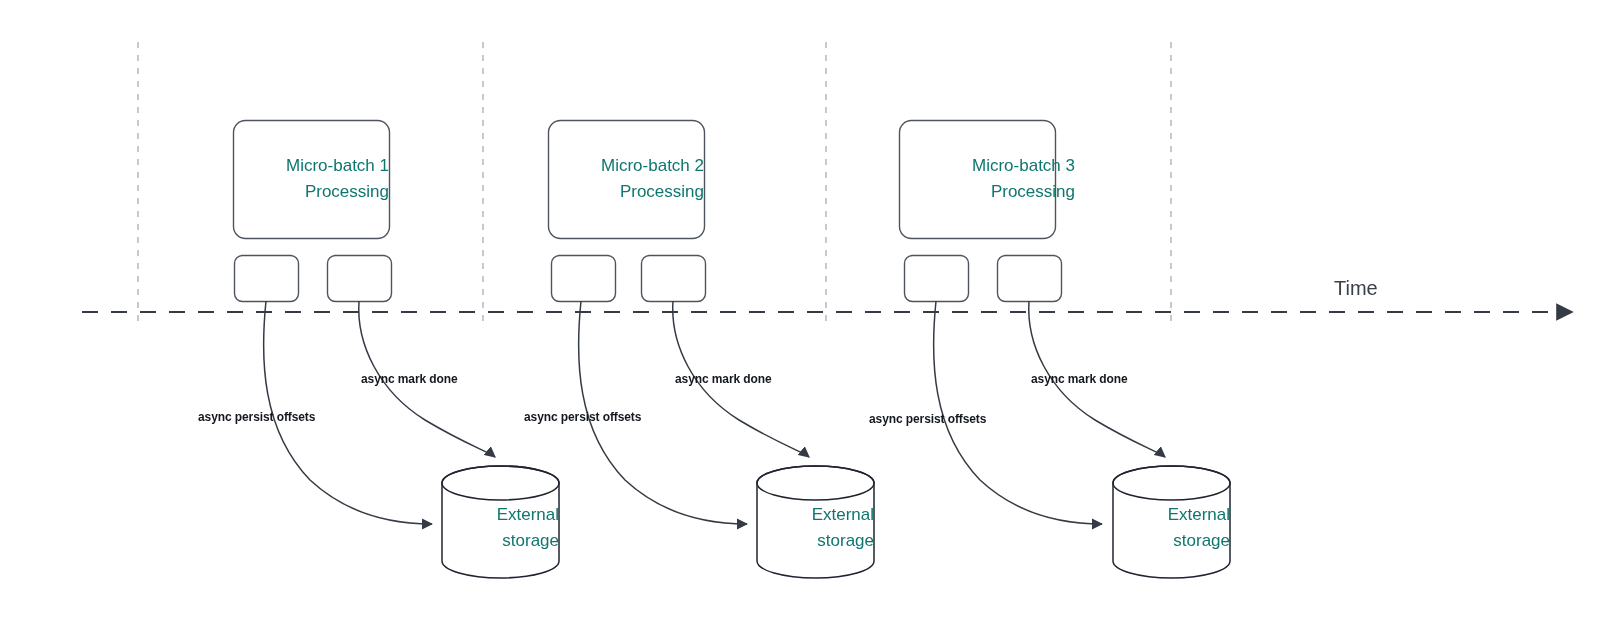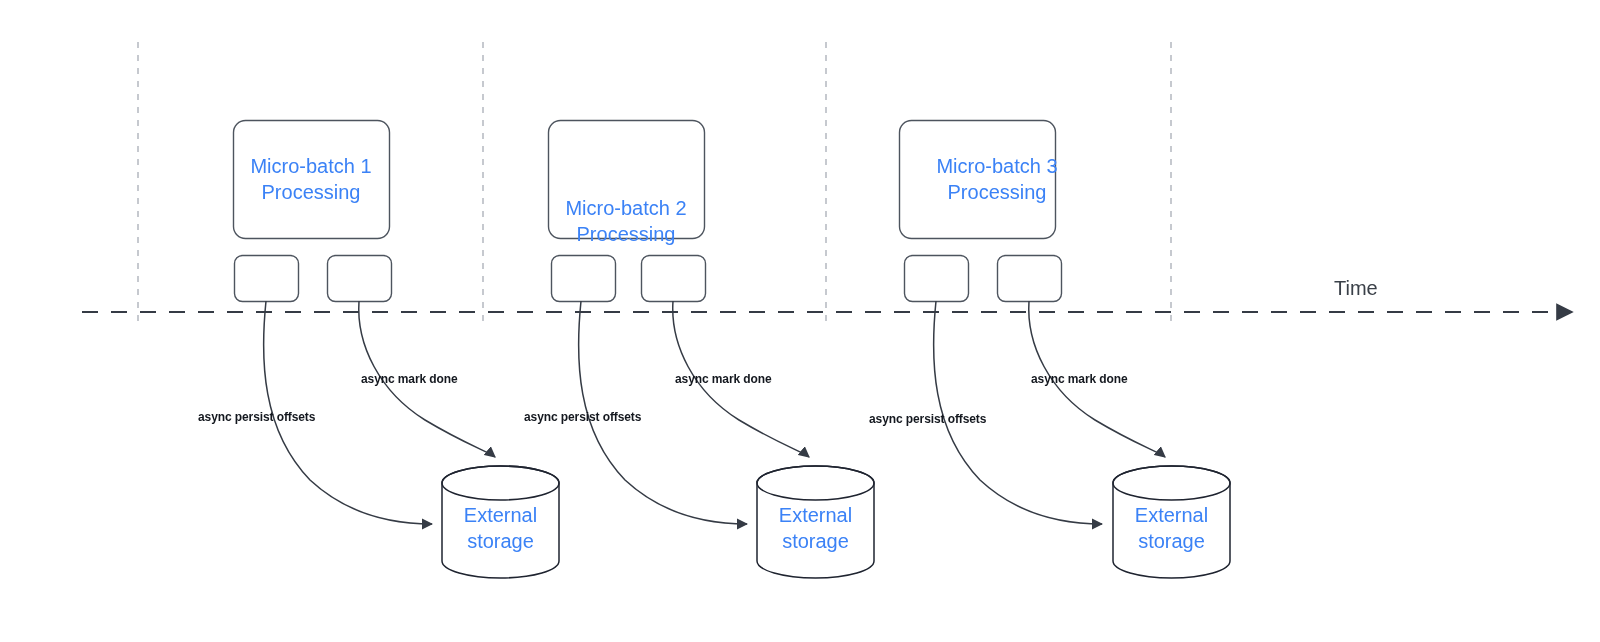--- a/index.html
+++ b/index.html
@@ -19,24 +19,24 @@
   }
   #canvas svg.layer {
     position: absolute;
     left: 0;
     top: 0;
     width: 1600px;
     height: 642px;
   }
   .node-label {
     position: absolute;
-    text-align: center;
-    color: #3b82f6;
+    text-align: right;
+    color: #0f766e;
     font-family: "Liberation Sans", sans-serif;
-    font-size: 20px;
+    font-size: 17px;
     line-height: 26px;
     white-space: pre-line;
     pointer-events: none;
   }
   .batch-label {
     width: 156px;
   }
   .store-label {
     width: 116px;
   }
@@ -112,21 +112,21 @@
       </g>
   </svg>
   <div id="labels-layer">
       <div class="axis-label" style="left: 1334px; top: 255px;">Time</div>
       <div class="node-label batch-label" style="left: 233px; top: 153px; width: 156px;">Micro-batch 1
 Processing</div>
       <div class="node-label store-label" style="left: 442px; top: 502px; width: 117px;">External
 storage</div>
       <div class="edge-label" style="left: 198px; top: 410px;">async persist offsets</div>
       <div class="edge-label" style="left: 361px; top: 372px;">async mark done</div>
-      <div class="node-label batch-label" style="left: 548px; top: 153px; width: 156px; margin-top: 42px;">Micro-batch 2
+      <div class="node-label batch-label" style="left: 548px; top: 153px; width: 156px;">Micro-batch 2
 Processing</div>
       <div class="node-label store-label" style="left: 757px; top: 502px; width: 117px;">External
 storage</div>
       <div class="edge-label" style="left: 524px; top: 410px;">async persist offsets</div>
       <div class="edge-label" style="left: 675px; top: 372px;">async mark done</div>
       <div class="node-label batch-label" style="left: 899px; top: 153px; width: 156px; padding-left: 20px;">Micro-batch 3
 Processing</div>
       <div class="node-label store-label" style="left: 1113px; top: 502px; width: 117px;">External
 storage</div>
       <div class="edge-label" style="left: 869px; top: 412px;">async persist offsets</div>

